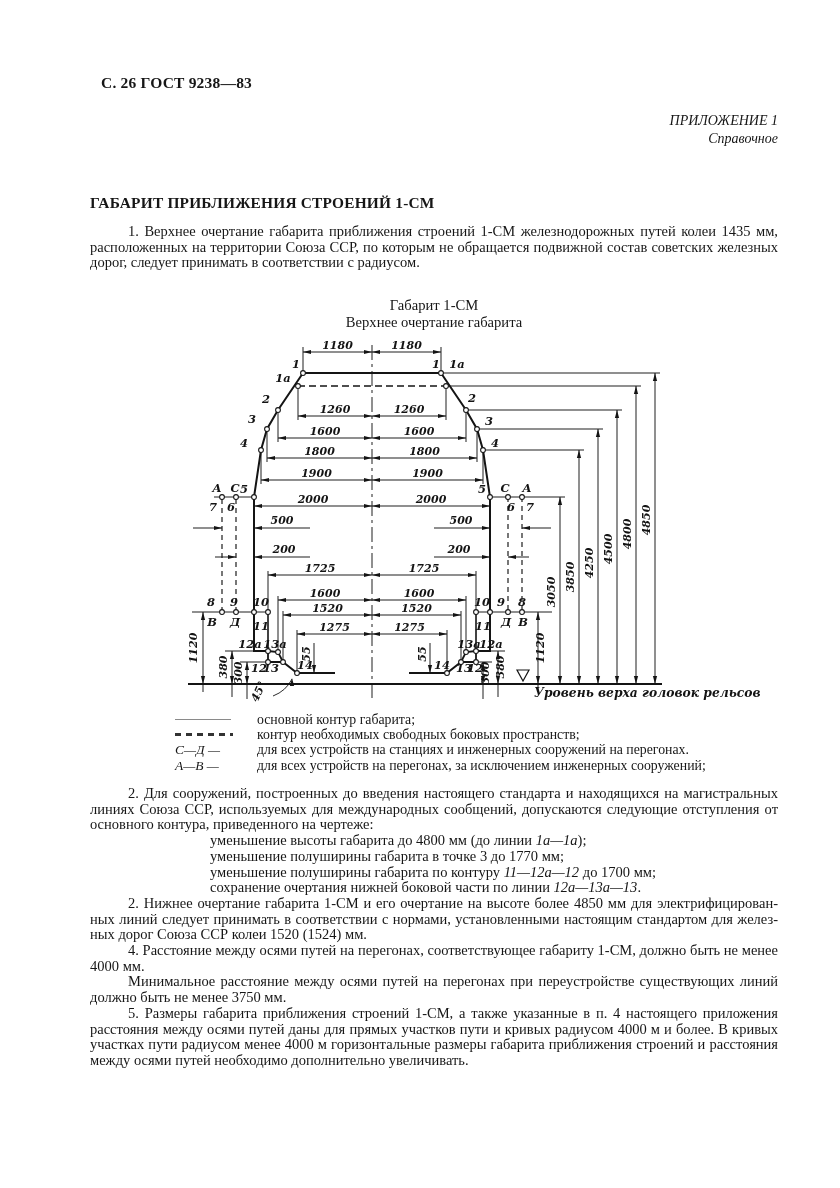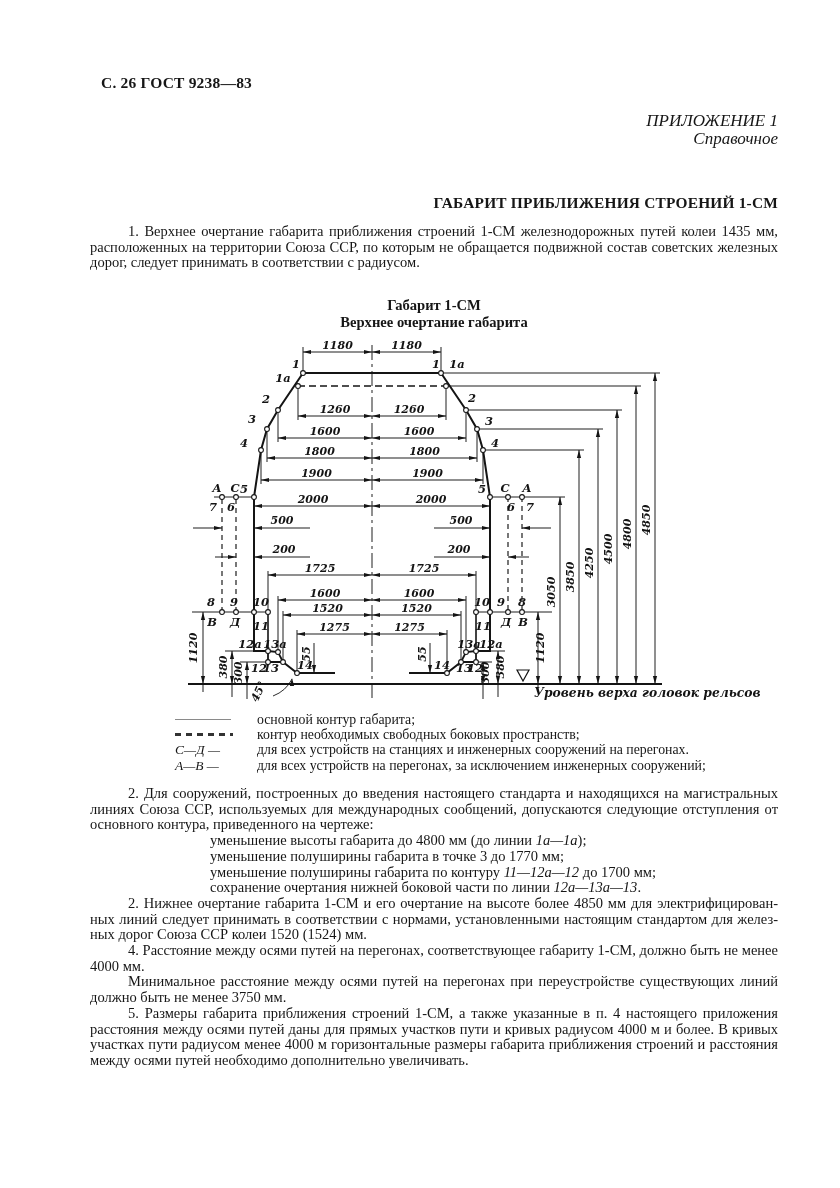--- a/index.html
+++ b/index.html
@@ -1,29 +1,29 @@
 <!DOCTYPE html>
 <html><head>
 <meta charset="utf-8">
 <style>
   html,body{margin:0;padding:0;}
   body{width:840px;height:1188px;position:relative;background:#ffffff;color:#161616;
        font-family:"Liberation Serif", serif;}
   .abs{position:absolute;}
   #hdr-left{left:101px;top:74px;font-size:15.5px;font-weight:bold;letter-spacing:.2px;}
-  #appendix{right:62px;top:112px;text-align:right;font-style:italic;font-size:17px;line-height:18px;}
-  #title{left:90px;top:194px;width:688px;text-align:right;font-weight:bold;font-size:15.4px;letter-spacing:.2px;}
+  #appendix{right:62px;top:112px;text-align:right;font-style:italic;font-size:14px;line-height:18px;}
+  #title{left:90px;top:194px;width:688px;text-align:left;font-weight:bold;font-size:15.4px;letter-spacing:.2px;}
   #para1, #paras{left:90px;width:688px;font-size:14.5px;line-height:15.7px;}
   #para1{top:224px;}
   #paras{top:786px;}
   .line{white-space:nowrap;}
   .line.j{white-space:normal;text-align:justify;text-align-last:justify;}
   .line.ind{text-indent:38px;}
   .line.s{margin-left:120px;}
-  #dhead{left:90px;top:297px;width:688px;text-align:center;font-weight:bold;font-size:14.6px;line-height:17px;}
+  #dhead{left:90px;top:297px;width:688px;text-align:center;font-weight:normal;font-size:14.6px;line-height:17px;}
   #legend{left:175px;top:712px;font-size:13.8px;line-height:15.2px;}
   .lg-row{display:flex;align-items:center;height:15.2px;gap:16px;}
   .lg-sym{width:60px;flex:0 0 60px;display:flex;align-items:center;font-style:italic;font-size:13.5px;}
   .lg-text{margin-left:6px;}
   .ln-solid{width:56px;border-top:1px solid #8a8a8a;height:0;}
   .ln-dash{width:58px;height:3px;background:repeating-linear-gradient(90deg,#333 0 6px,transparent 6px 11px);}
   svg text{font-family:"DejaVu Serif", serif;}
   .dim{font-size:11px;font-style:italic;font-weight:bold;fill:#141414;}
   .pt{font-size:11.5px;font-style:italic;font-weight:bold;fill:#141414;}
   .gl{font-size:12.3px;font-style:italic;font-weight:bold;fill:#141414;}

